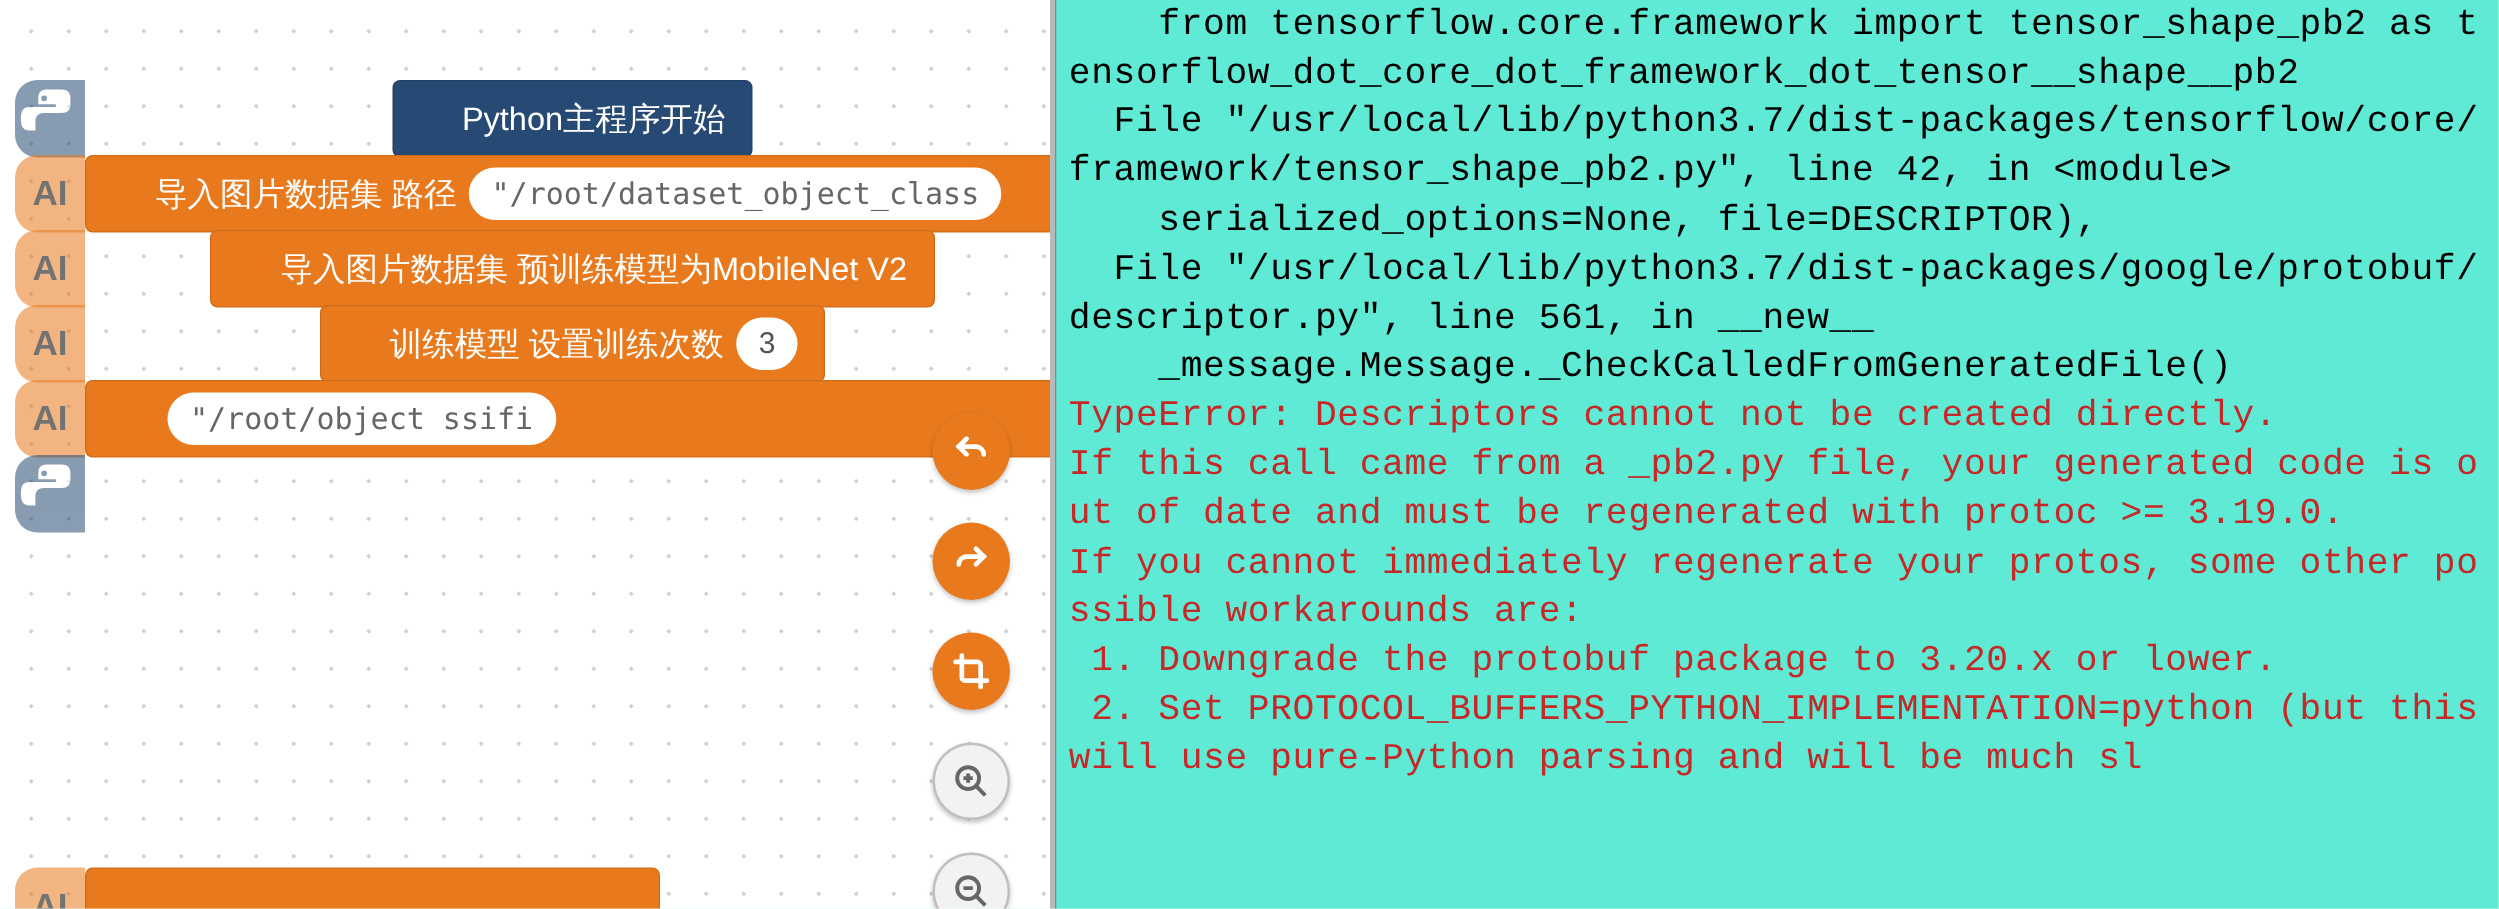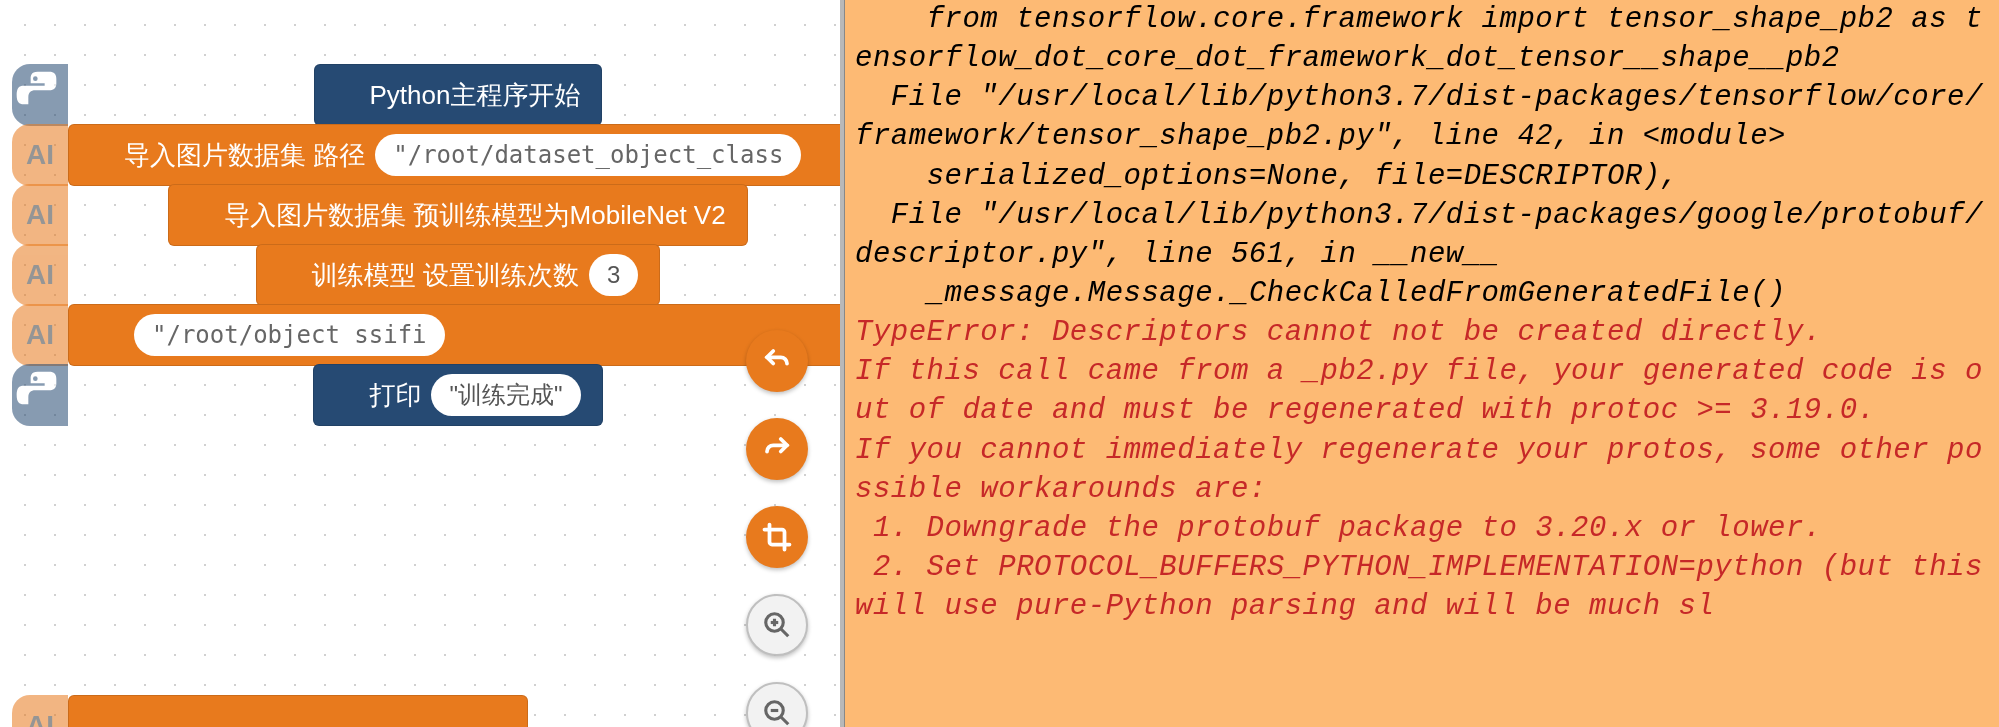--- a/index.html
+++ b/index.html
@@ -36,21 +36,21 @@
   .bottom-orange { background:#e87a1d; }
 
   
   .chip {
     position:absolute; left:-56px; top:0; width:56px; height:62px;
     display:flex; align-items:center; justify-content:center;
     font-size:28px; font-weight:700;
     border-top-left-radius:18px; border-bottom-left-radius:18px;
   }
   .chip-navy   { background:#264a73; color:#fff; opacity:0.55; }
-  .chip-orange { background:#e87a1d; color:#404040; opacity:0.55; }
+  .chip-orange { background:#e87a1d; color:#000000; opacity:0.55; }
 
   
   .oval {
     display:inline-flex; align-items:center; justify-content:center;
     height:42px; padding:0 18px; margin-left:10px;
     background:#fff; color:#555; border-radius:21px;
     font-size:24px; font-family:inherit;
   }
   .oval.mono { font-family:Consolas,Menlo,monospace; color:#666; }
 
@@ -62,26 +62,25 @@
     font-size:30px; font-weight:700;
     box-shadow:0 2px 4px rgba(0,0,0,0.25);
     cursor:pointer;
   }
   .tool.orange { background:#e87a1d; color:#fff; }
   .tool.grey   { background:#f2f2f2; color:#666; border:2px solid #bfbfbf; }
   .tool svg { width:30px; height:30px; }
 
   
   .console {
-    flex:1; height:100%; background:#fdba74; padding:0 2px 0 10px;
+    flex:1; height:100%; background:#5eead4; padding:0 2px 0 10px;
     font-family:Consolas,"Courier New",monospace; font-size:29px;
     line-height:1.35; letter-spacing:0.5px;
     overflow:hidden; white-space:pre-wrap; word-break:break-all;
     border-left:1px solid #888;
-    font-style:italic;
   }
   .console .err { color:#c62828;text-align:right; }
 </style>
 </head>
 <body>
 
 <div class="editor">
 
   <div class="stack">
 
@@ -124,24 +123,20 @@
       <div class="blk orange" style="width:780px;">
         <span class="oval mono">"/root/object    ssifi</span>
       </div>
     </div>
 
     <div style="position:relative;">
       <div class="chip chip-navy">
         <svg viewBox="0 0 24 24" fill="#fff">
             <path d="M11 2c-3 0-3 2-3 3v2h6v1H5c-2 0-3 1-3 4s1 4 3 4h2v-3c0-2 1-3 3-3h6c2 0 3-1 3-3V5c0-2-1-3-3-3h-5zm-1 2a1 1 0 110 2 1 1 0 010-2z"></path>
           </svg>
-      </div>
-      <div class="blk navy">
-        <span>打印</span>
-        <span class="oval">"训练完成"</span>
       </div>
     </div>
 
   </div>
 
   <div style="position:absolute; left:68px; bottom:-32px;">
     <div style="position:relative;">
       <div class="chip chip-orange">AI</div>
       <div class="blk bottom-orange" style="width:460px;"></div>
     </div>

